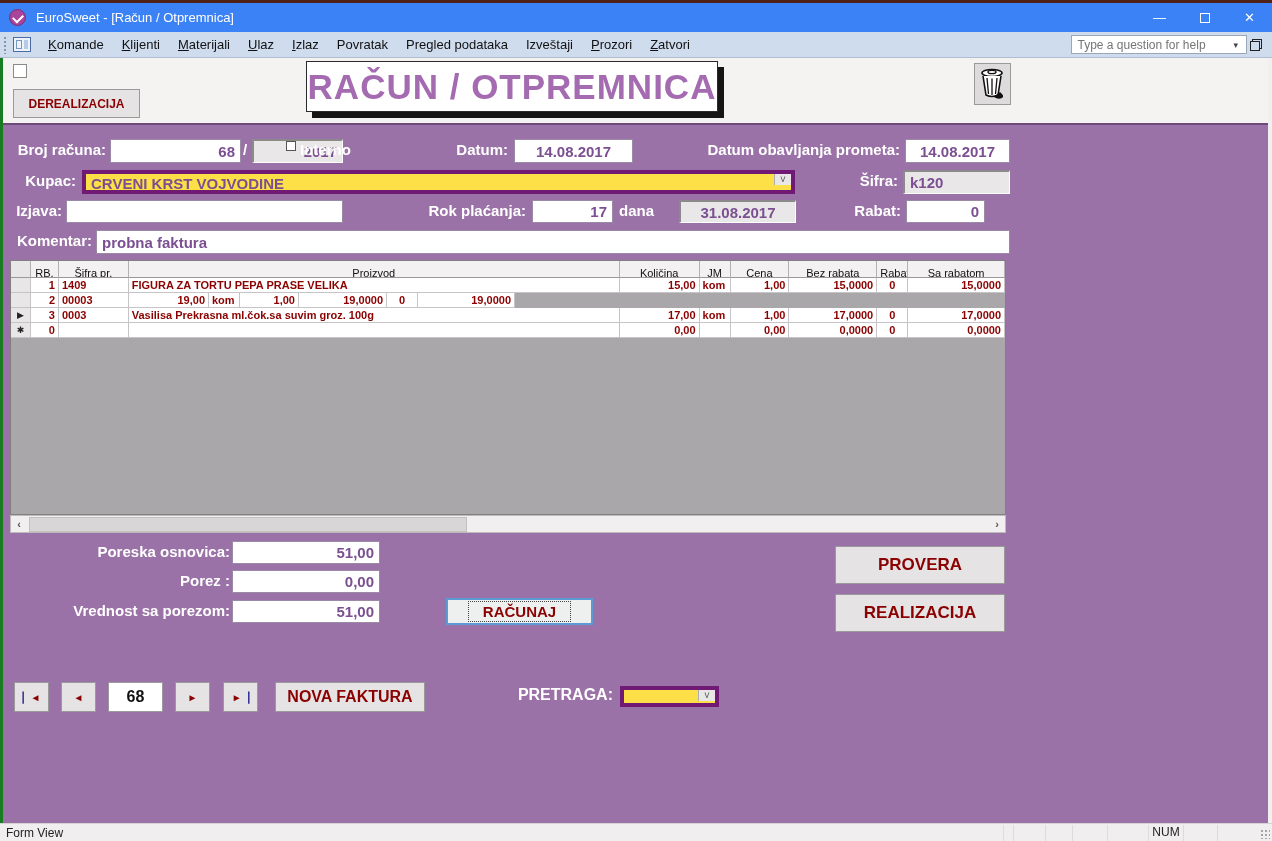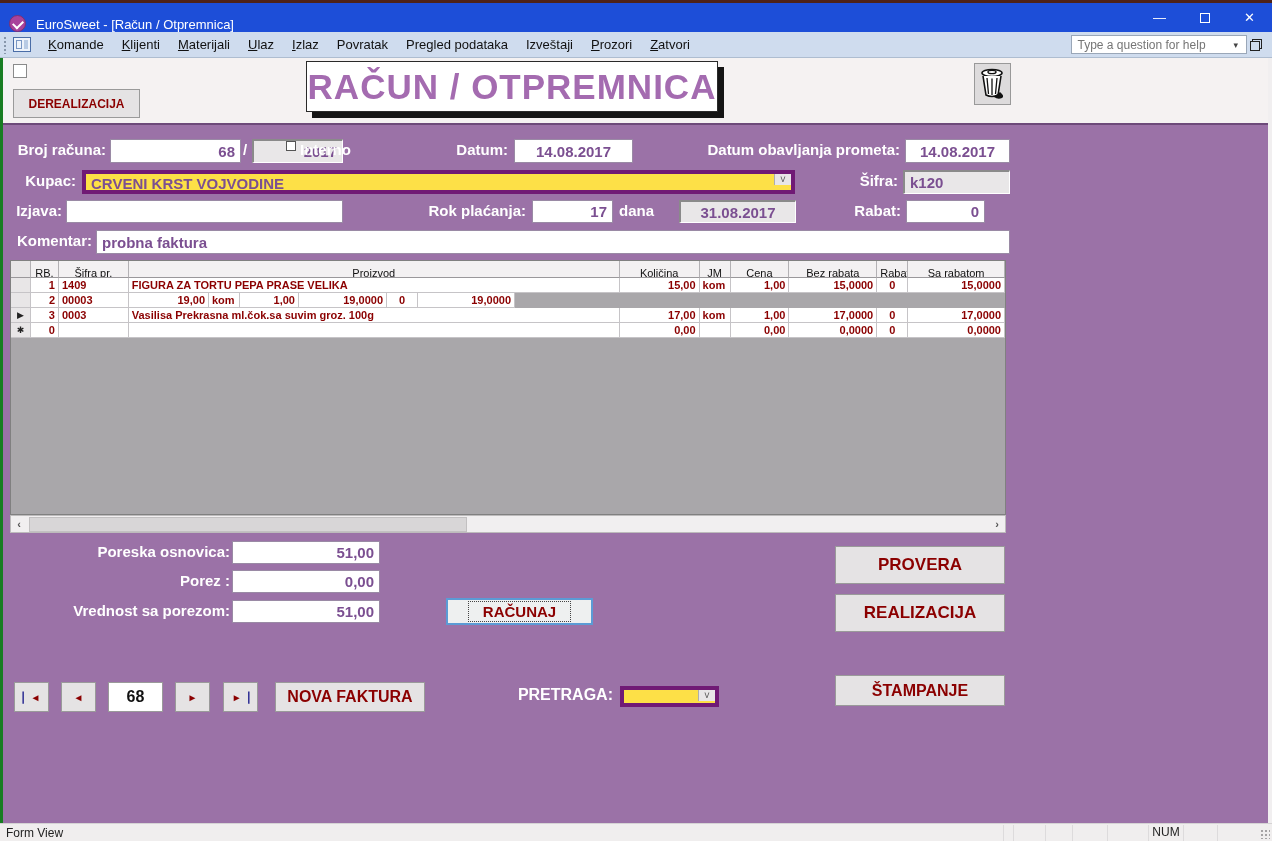--- a/index.html
+++ b/index.html
@@ -3,21 +3,21 @@
 <meta charset="utf-8">
 <style>
   * { margin:0; padding:0; box-sizing:border-box; }
   html,body { width:1272px; height:841px; }
   body { font-family:"Liberation Sans", sans-serif; background:#9b72a7; }
   .screen { position:relative; width:1272px; height:841px; overflow:hidden; background:#9b72a7; }
   .abs { position:absolute; }
 
   
   .top-sliver { left:0; top:0; width:1272px; height:3px; background:#4e2217; }
-  .titlebar { left:0; top:3px; width:1272px; height:29px; background:#1d4ed8; display:flex; align-items:flex-end; }
+  .titlebar { left:0; top:3px; width:1272px; height:29px; background:#3b82f6; display:flex; align-items:center; }
   .app-icon { width:17px; height:17px; border-radius:50%; background:#a9439b; margin-left:9px;
               border:1px solid #7d2f73; position:relative; }
   .app-icon::after { content:""; position:absolute; left:3px; top:4px; width:8px; height:5px;
               border:2px solid #fff; border-top:none; border-right:none; transform:rotate(-45deg); }
   .tb-title { color:#fff; font-size:13px; margin-left:10px; }
   .tb-controls { margin-left:auto; display:flex; height:100%; }
   .tb-btn { width:45px; height:100%; color:#fff; font-size:13px; display:flex; align-items:center; justify-content:center; }
   .tb-max-glyph { display:inline-block; width:10px; height:10px; border:1px solid #fff; }
 
   
@@ -274,21 +274,20 @@
       <span class="bluebar">▕</span>
     </div>
   <div class="abs btn" style="left:275px;top:682px;width:150px;height:30px;font-size:16px;">NOVA FAKTURA</div>
 
   <div class="abs lbl" style="left:505px;top:686px;width:108px;font-size:16px;">PRETRAGA:</div>
   <div class="abs combo" style="left:620px;top:686px;width:99px;height:21px;">
     <span class="val"></span>
     <span class="dd-btn">˅</span>
   </div>
 
-  <div class="abs btn" style="left:835px;top:675px;width:170px;height:31px;font-size:16px;">ŠTAMPANJE</div>
 
   <div class="abs statusbar">
     <span style="position:absolute;left:6px;top:2px;">Form View</span>
     <span class="sb-cell" style="left:1003px;width:10px;"></span>
     <span class="sb-cell" style="left:1013px;width:32px;"></span>
     <span class="sb-cell" style="left:1045px;width:27px;"></span>
     <span class="sb-cell" style="left:1072px;width:35px;"></span>
     <span class="sb-cell" style="left:1107px;width:41px;"></span>
     <span class="sb-cell" style="left:1148px;width:35px;text-align:center;">NUM</span>
     <span class="sb-cell" style="left:1183px;width:34px;"></span>

